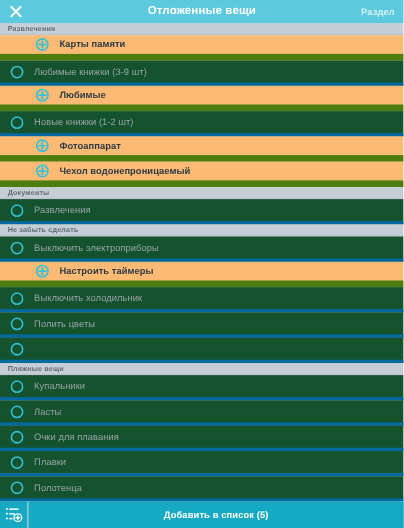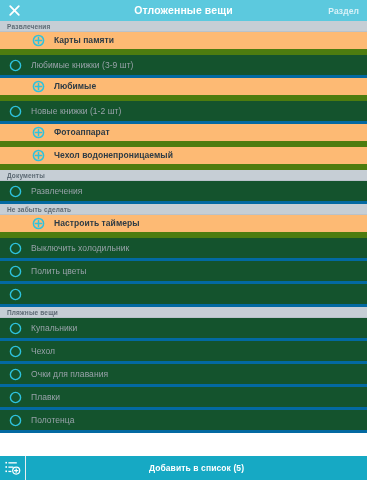--- a/index.html
+++ b/index.html
@@ -227,20 +227,28 @@
       <div class="section-header">Документы</div>
       <div class="row">
         <span class="row-icon">
           <svg width="13" height="13" viewBox="0 0 13 13">
             <circle cx="6.5" cy="6.5" r="5.1" fill="none" stroke="#2ec2dd" stroke-width="1.4"></circle>
           </svg>
         </span>
         <span class="row-label">Развлечения</span>
       </div>
       <div class="section-header">Не забыть сделать</div>
+      <div class="row">
+        <span class="row-icon">
+          <svg width="13" height="13" viewBox="0 0 13 13">
+            <circle cx="6.5" cy="6.5" r="5.1" fill="none" stroke="#2ec2dd" stroke-width="1.4"></circle>
+          </svg>
+        </span>
+        <span class="row-label">Выключить электроприборы</span>
+      </div>
       <div class="row checked">
         <span class="row-icon">
           <svg width="13" height="13" viewBox="0 0 13 13">
             <circle cx="6.5" cy="6.5" r="5.1" fill="none" stroke="#2ec2dd" stroke-width="1.5"></circle>
             <path d="M6.5 3.4 V9.6 M3.4 6.5 H9.6" stroke="#2ec2dd" stroke-width="1.5" stroke-linecap="round" fill="none"></path>
           </svg>
         </span>
         <span class="row-label">Настроить таймеры</span>
       </div>
       <div class="row">
@@ -274,21 +282,21 @@
           </svg>
         </span>
         <span class="row-label">Купальники</span>
       </div>
       <div class="row">
         <span class="row-icon">
           <svg width="13" height="13" viewBox="0 0 13 13">
             <circle cx="6.5" cy="6.5" r="5.1" fill="none" stroke="#2ec2dd" stroke-width="1.4"></circle>
           </svg>
         </span>
-        <span class="row-label">Чехол</span>
+        <span class="row-label">Ласты</span>
       </div>
       <div class="row">
         <span class="row-icon">
           <svg width="13" height="13" viewBox="0 0 13 13">
             <circle cx="6.5" cy="6.5" r="5.1" fill="none" stroke="#2ec2dd" stroke-width="1.4"></circle>
           </svg>
         </span>
         <span class="row-label">Очки для плавания</span>
       </div>
       <div class="row">

